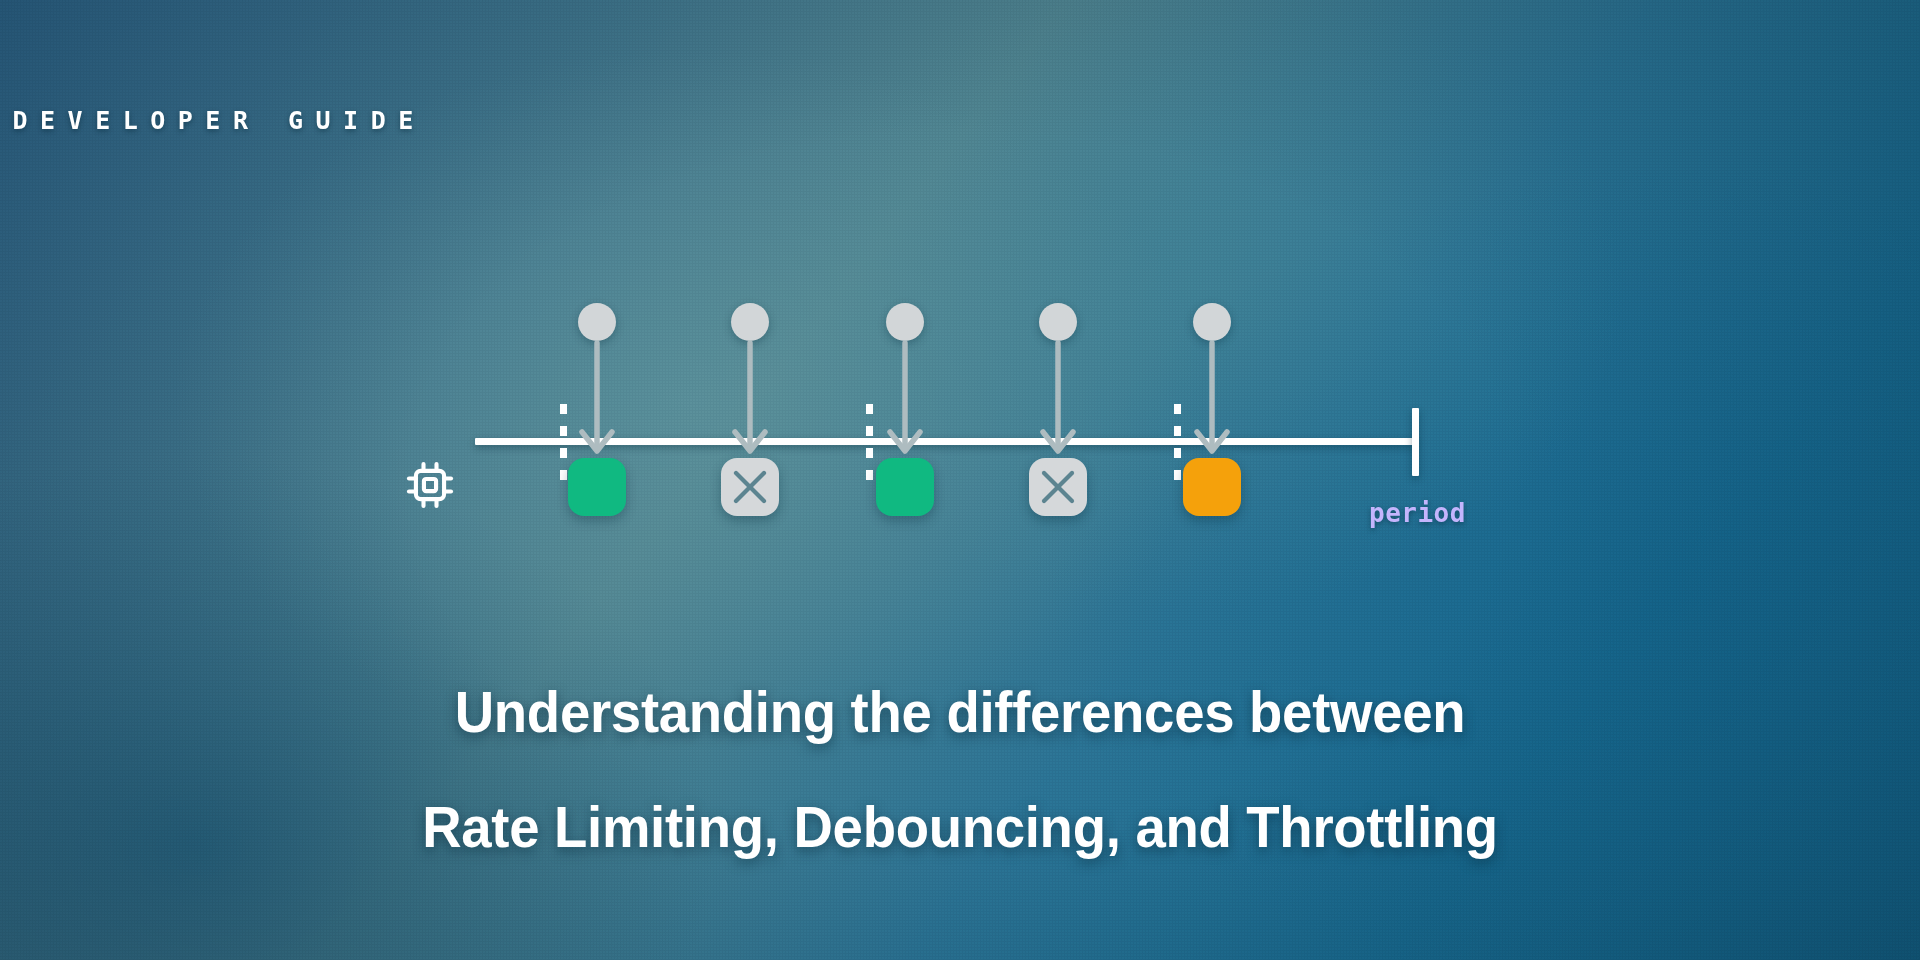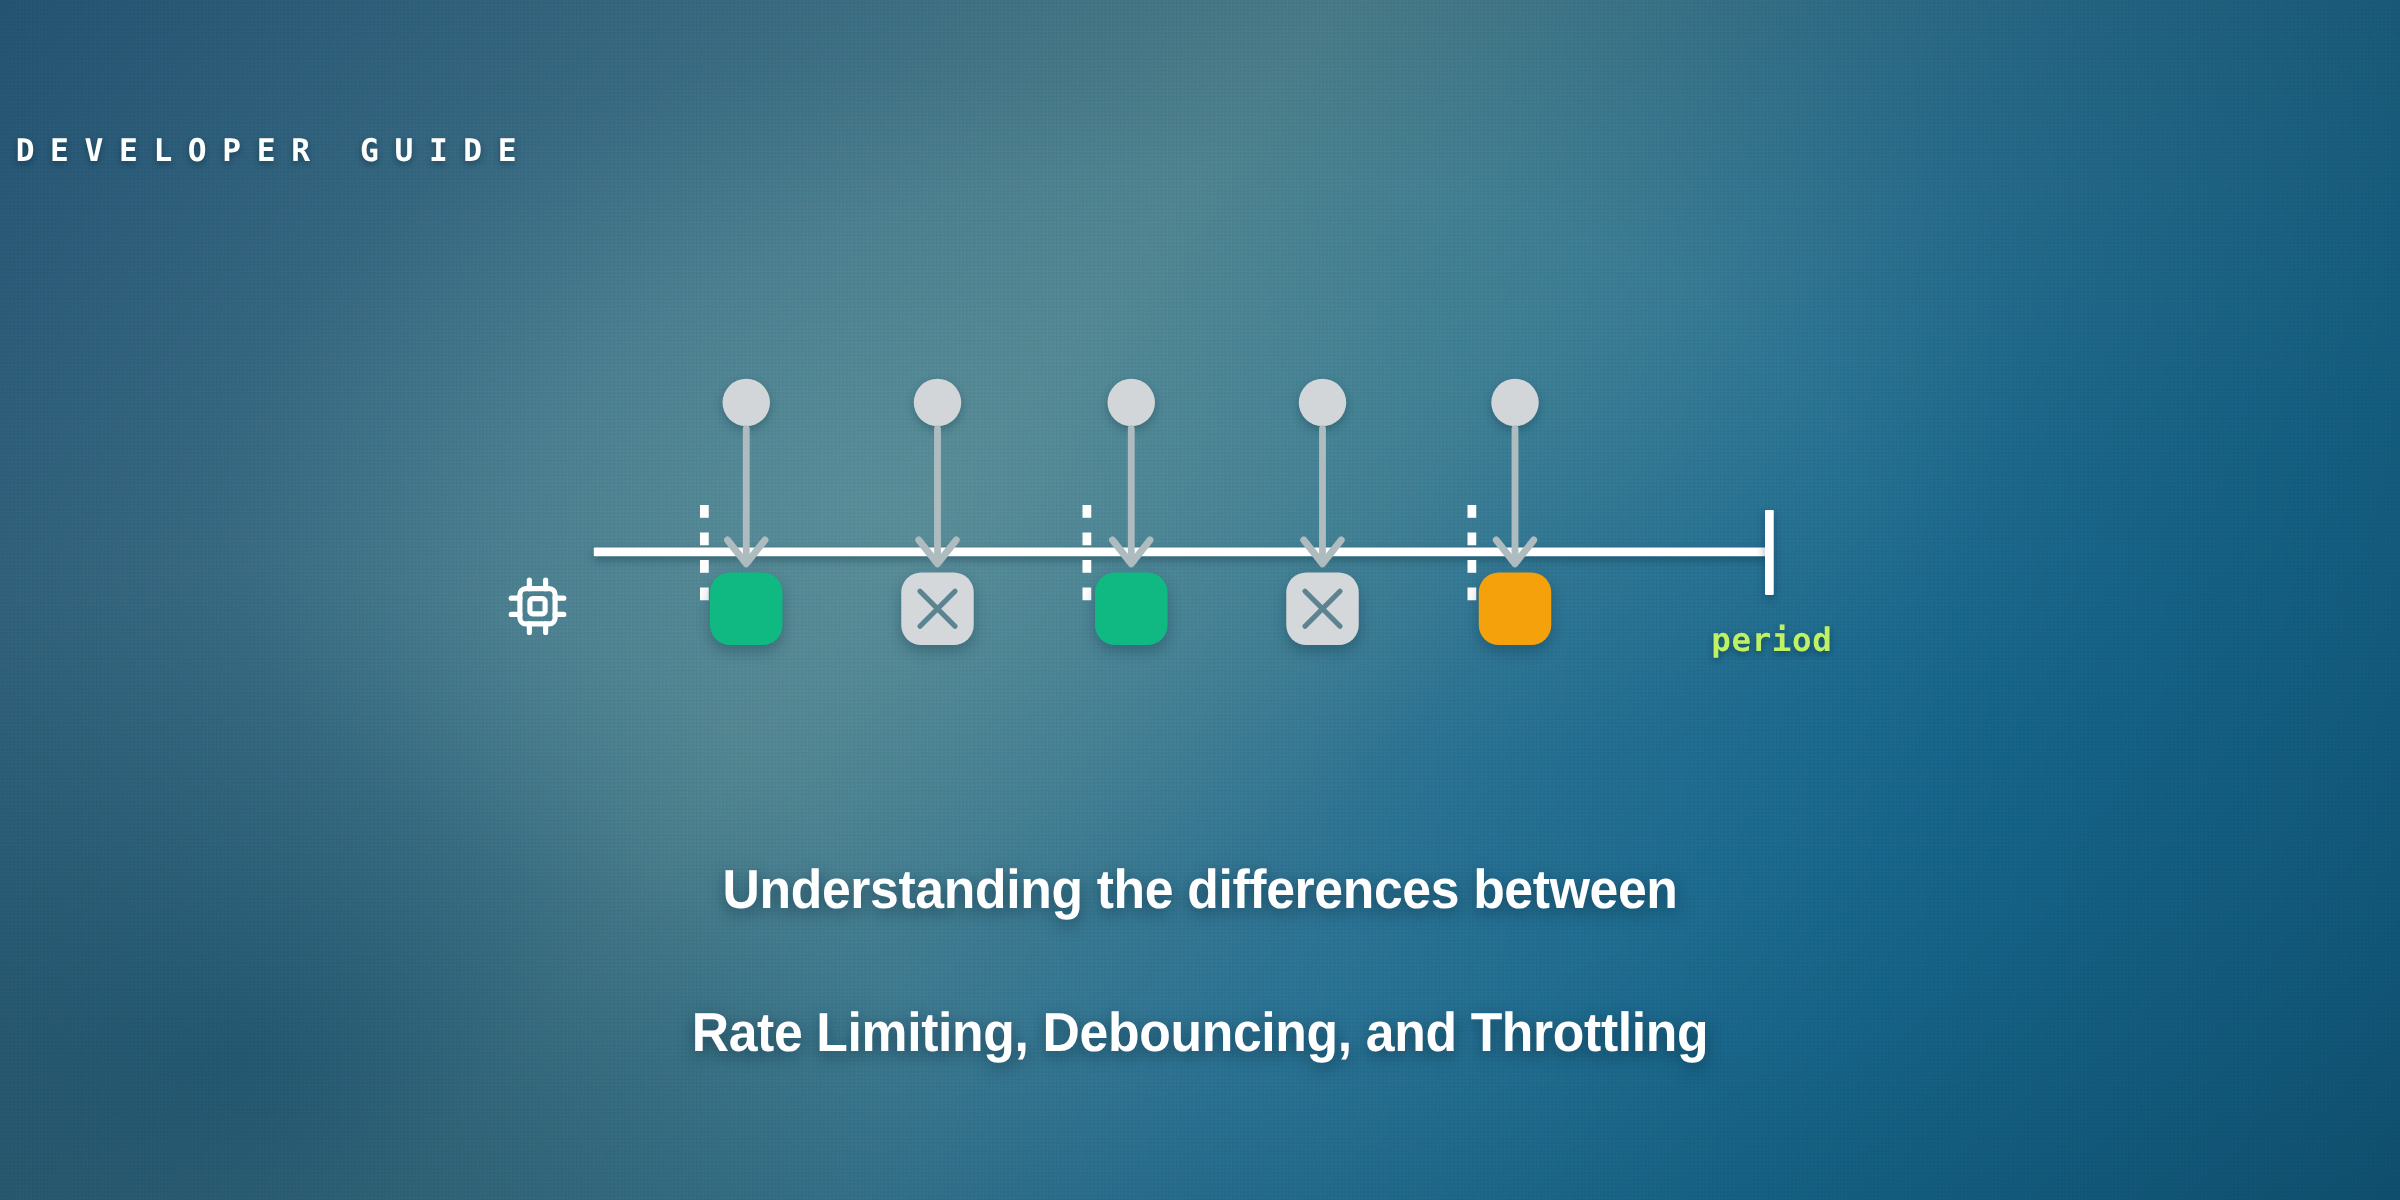--- a/index.html
+++ b/index.html
@@ -68,21 +68,21 @@
     width:7px;
     background:#ffffff;
     border-radius:1px;
     box-shadow:0 3px 7px rgba(6,40,56,0.38);
   }
   .period-label {
     position:absolute;
     font-family:"DejaVu Sans Mono", monospace;
     font-size:26px;
     font-weight:700;
-    color:#bef264;
+    color:#c4b5fd;
     letter-spacing:0.5px;
     text-shadow:0 2px 5px rgba(5,35,50,0.45);
     white-space:nowrap;
   }
 
   .event-dot {
     position:absolute;
     width:38px; height:38px;
     border-radius:50%;
     background:#d2d6d8;
@@ -119,21 +119,21 @@
 
   
   #headline {
     position:absolute;
     left:0; width:1920px;
     top:654px;
     text-align:center;
     color:#ffffff;
     font-family:"Liberation Sans", sans-serif;
     font-weight:700;
-    font-size:44px;
+    font-size:58px;
     line-height:115px;
     letter-spacing:-0.3px;
     text-shadow:0 4px 12px rgba(5,38,54,0.50);
   }
   #headline .hl-line { display:block; white-space:nowrap; transform:scaleX(0.94); }
 </style>
 </head>
 <body>
 
 <div id="bg-canvas"></div>

